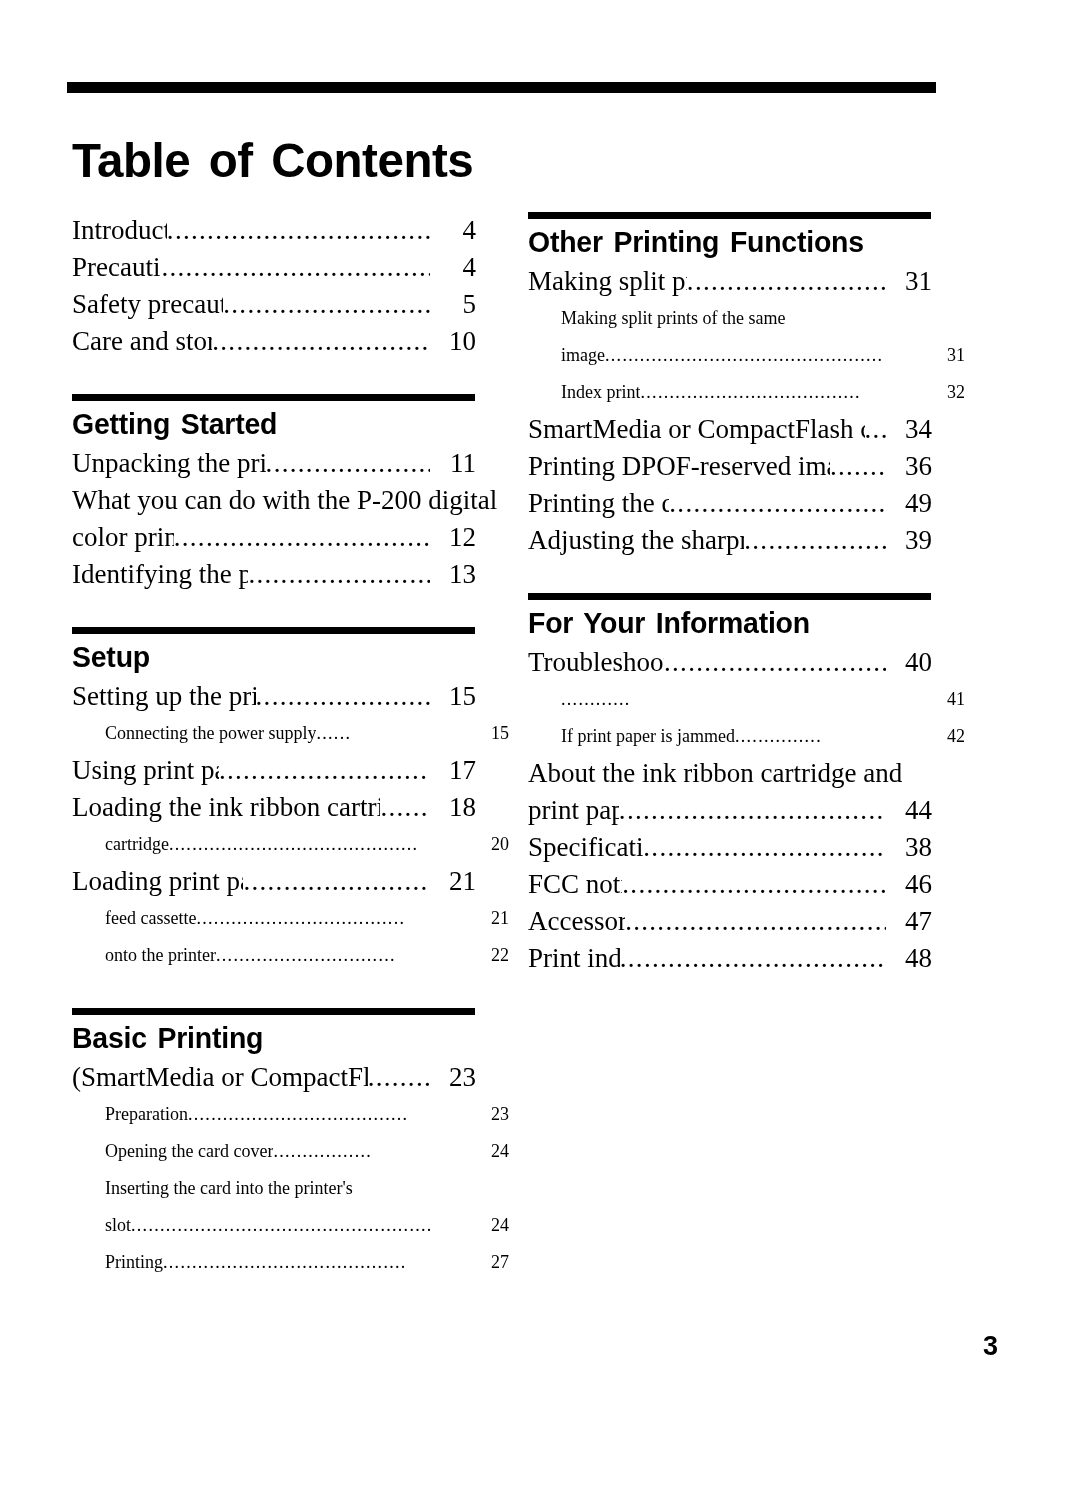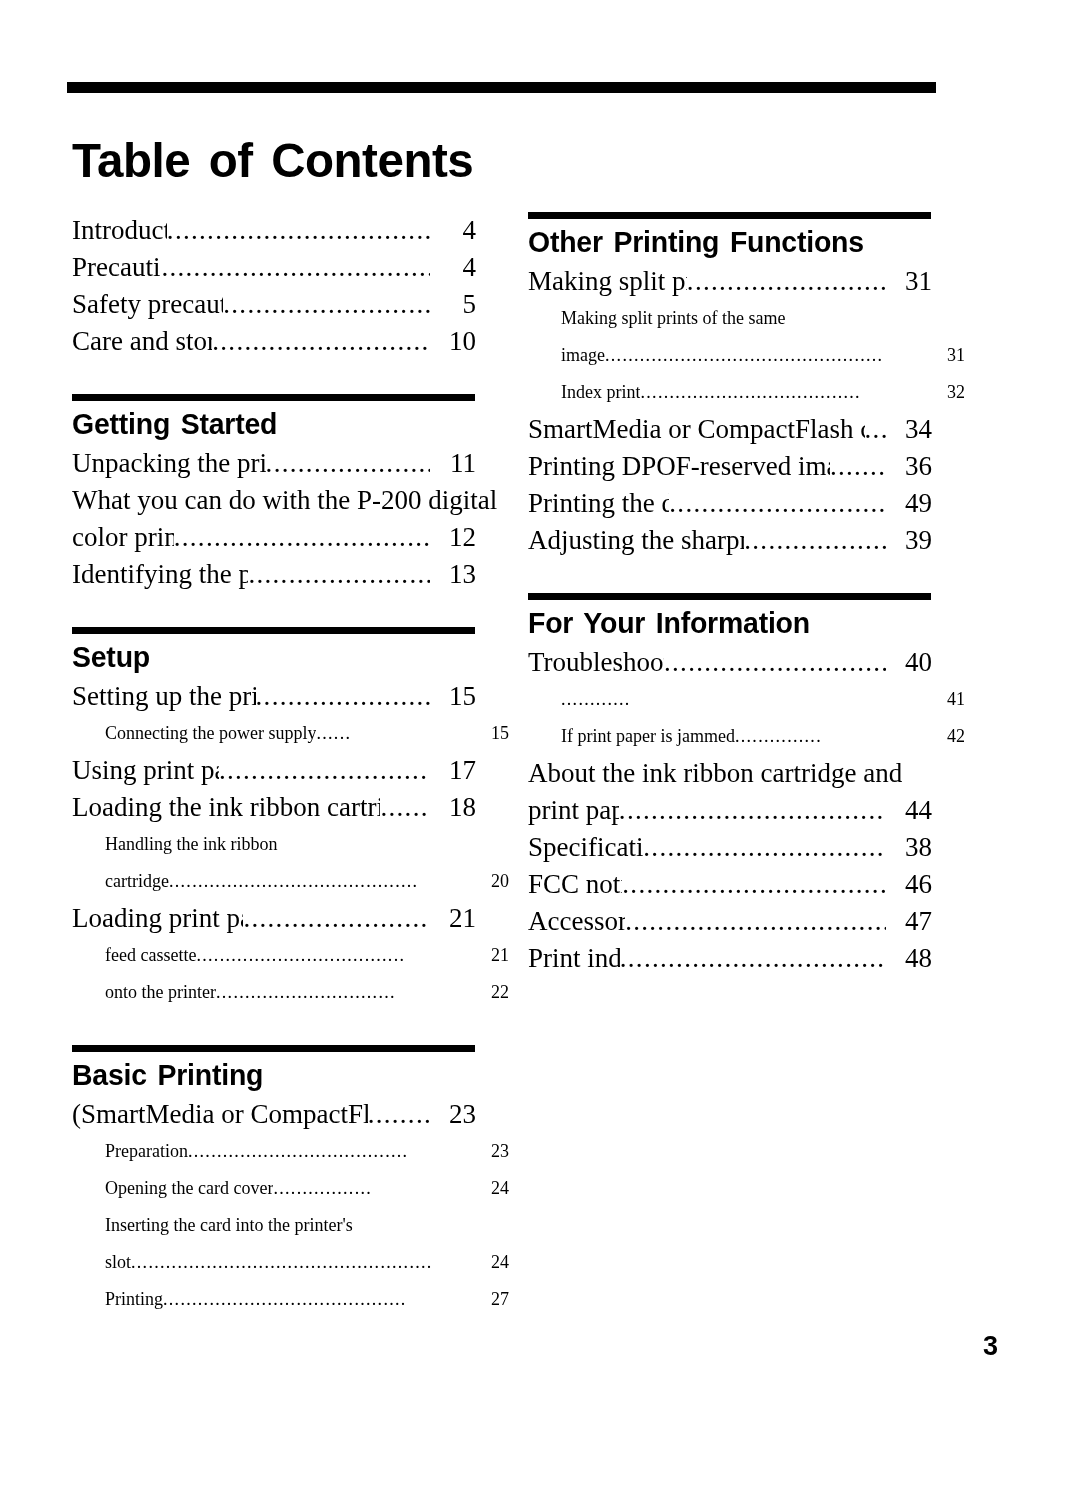--- a/index.html
+++ b/index.html
@@ -227,21 +227,20 @@
               </div>
             </div>
             <div class="entry">
               <div class="entry-line">
                 <span class="entry-label">Loading the ink ribbon cartridge</span>
                 <span class="entry-leader">.......</span>
                 <span class="entry-page">18</span>
               </div>
             </div>
             <div class="entry sub">
-              <div class="entry-wrapline">Handling the ink ribbon</div>
               <div class="entry-line">
                 <span class="entry-label">cartridge</span>
                 <span class="entry-leader">...........................................</span>
                 <span class="entry-page">20</span>
               </div>
             </div>
             <div class="entry">
               <div class="entry-line">
                 <span class="entry-label">Loading print paper</span>
                 <span class="entry-leader">.............................</span>

